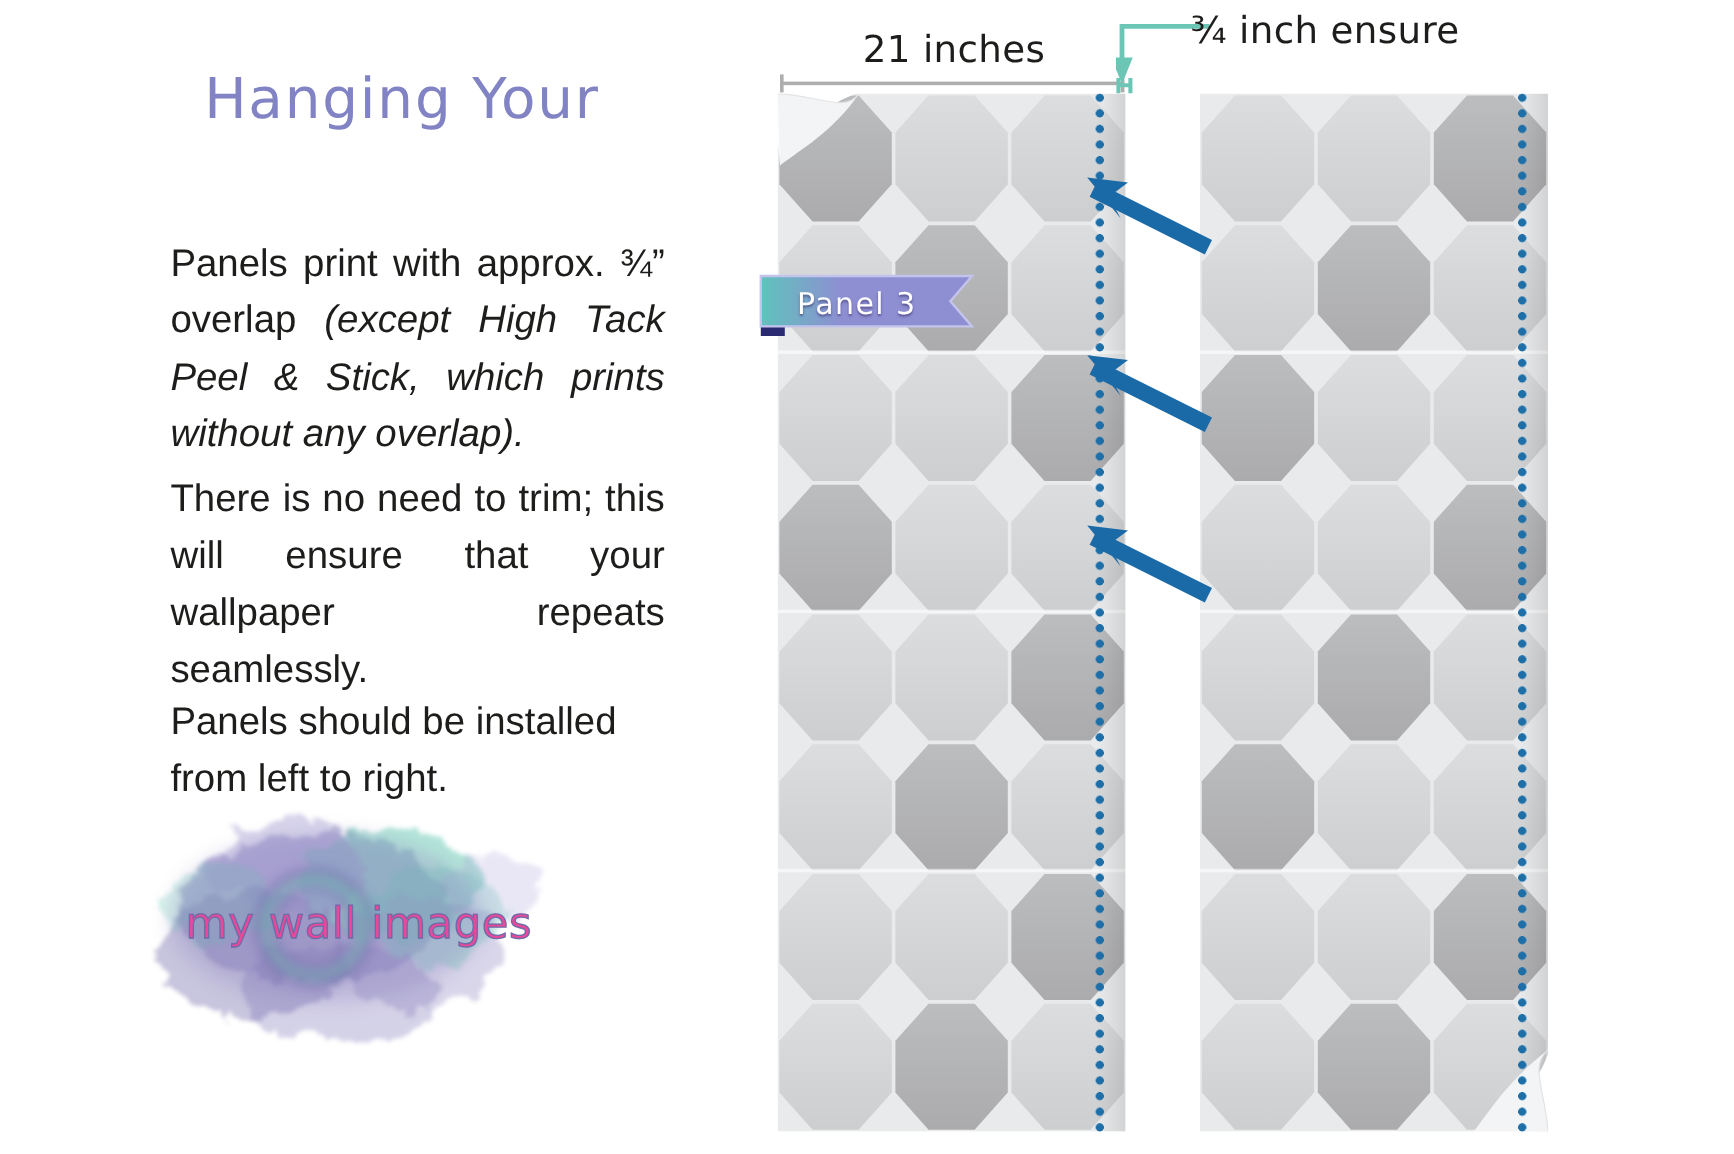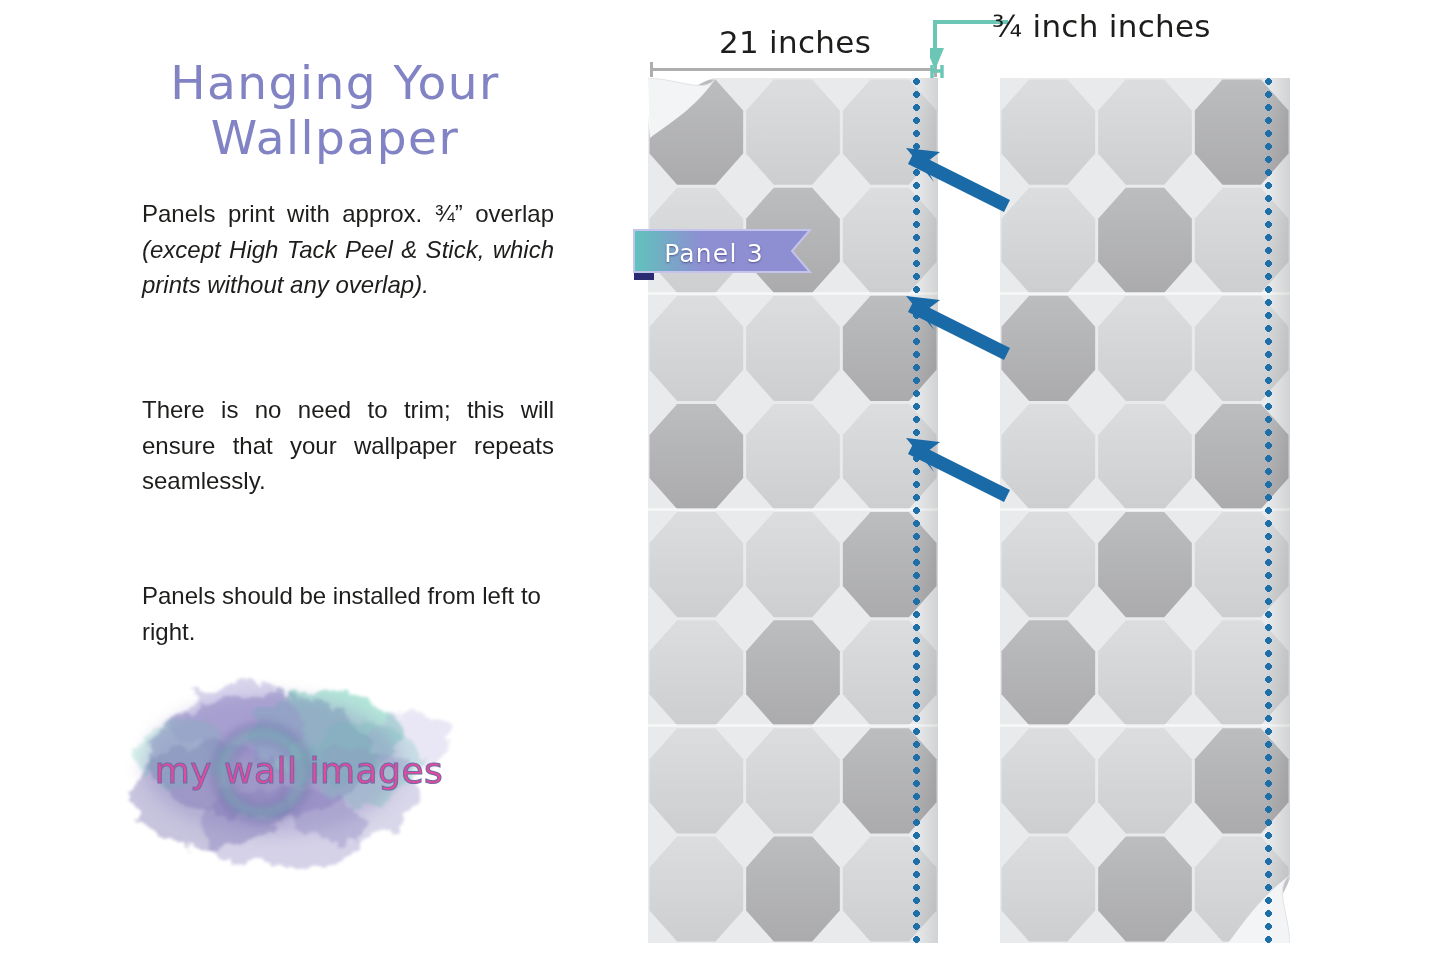--- a/index.html
+++ b/index.html
@@ -22,21 +22,21 @@
     letter-spacing:1.5px;
     color:#8183c4;
     font-family:"DejaVu Sans", sans-serif;
     font-weight:400;
   }
   .title .l2{display:block;}
 
   .para{
     position:absolute;left:142px;width:412px;
     color:#1d1d1b;
-    font-size:24px;
+    font-size:32px;
     line-height:1.48;
     font-family:"Liberation Sans", sans-serif;
     text-align:justify;
   }
   .para.p1{top:196px;}
   .para.p2{top:392px;}
   .para.p3{top:578px;text-align:left;}
   .para em{font-style:italic;}
 
   
@@ -121,21 +121,20 @@
 </style>
 </head>
 <body>
 
 <div class="stage">
 
   <div class="left-col">
 
     <div class="title">
       <span>Hanging Your</span>
-      <span class="l2">Wallpaper</span>
     </div>
 
     <div class="para p1">
       <span>Panels print with approx. ¾” overlap </span><em>(except High Tack Peel &amp; Stick, which prints without any overlap).</em>
     </div>
 
     <div class="para p2">There is no need to trim; this will ensure that your wallpaper repeats seamlessly.</div>
 
     <div class="para p3">Panels should be installed from left to right.</div>
 
@@ -196,21 +195,21 @@
       <div class="bar"></div>
       <div class="cap l"></div>
       <div class="cap r"></div>
     </div>
 
     <svg class="overlap-pointer" viewBox="0 0 260 70">
       <path d="M 78 14 L 5 14 L 5 46" fill="none" stroke="#6cc6b5" stroke-width="4"></path>
       <path d="M 5 62 L -4 40 L 14 40 Z" fill="#6cc6b5"></path>
       <path d="M 2 57 L 2 70 M 12 57 L 12 70 M 2 63 L 12 63" stroke="#6cc6b5" stroke-width="3.4" fill="none"></path>
     </svg>
-    <div class="overlap-label">¾ inch inches</div>
+    <div class="overlap-label">¾ inch ensure</div>
 
     <div class="panel p1">
       <div class="sheet"></div>
       <svg class="octagrid" viewBox="0 0 290 865" preserveAspectRatio="none">
         <defs>
           <linearGradient id="gL" x1="0" y1="0" x2="0" y2="1">
             <stop offset="0%" stop-color="#dcdddf"></stop>
               <stop offset="100%" stop-color="#cdced0"></stop>
           </linearGradient>
           <linearGradient id="gD" x1="0" y1="0" x2="0" y2="1">

